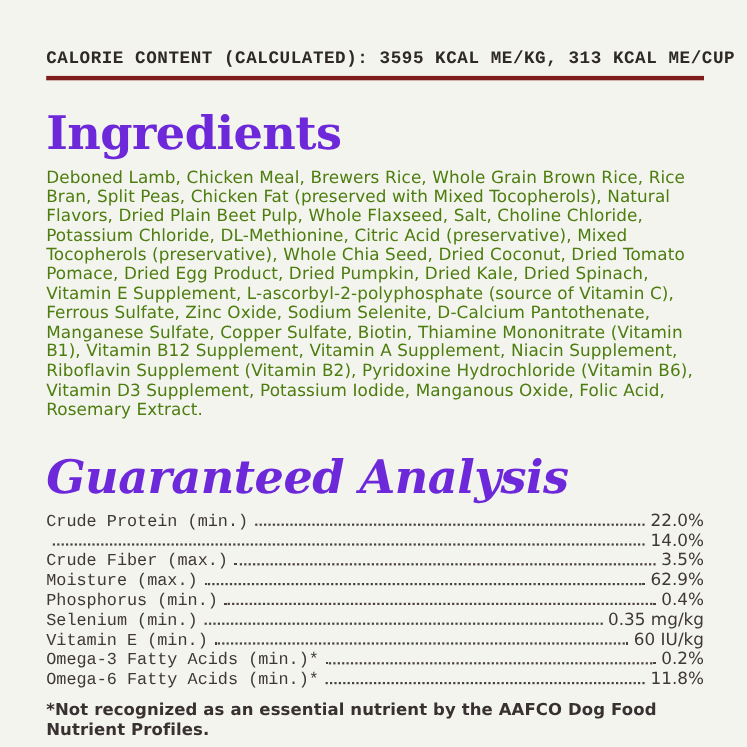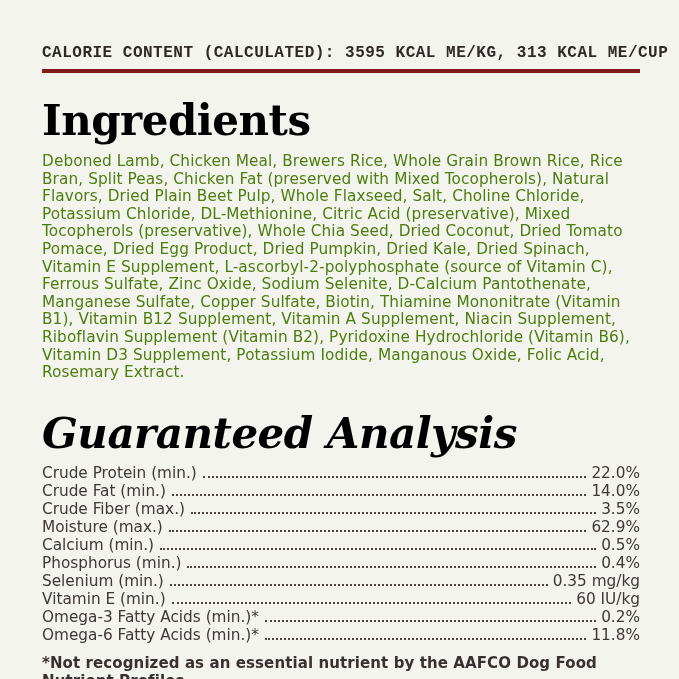--- a/index.html
+++ b/index.html
@@ -31,21 +31,21 @@
     border-bottom: 4px solid #7f1d1d;
     white-space: nowrap;
   }
   
   .section-heading {
     font-family: "DejaVu Serif", "Liberation Serif", serif;
     font-weight: bold;
     font-size: 42px;
     line-height: 1.0;
     letter-spacing: -0.5px;
-    color: #000000;
+    color: #6d28d9;
     margin: 0;
   }
   .heading-ingredients { margin-top: 27px; }
   .heading-analysis { margin-top: 31px; font-style: italic; }
   
   .ingredients-body {
     margin-top: 11px;
     font-size: 15.3px;
     line-height: 17.6px;
     color: #4d7c0f;
@@ -56,21 +56,21 @@
     margin-top: 9px;
   }
   .analysis-row {
     display: flex;
     align-items: baseline;
     font-size: 15.3px;
     line-height: 18px;
     height: 18px;
     color: #3f3738;
   }
-  .analysis-label { white-space: nowrap; }
+  .analysis-label { white-space: nowrap; font-family: Liberation Mono, monospace; }
   .dot-leader {
     flex: 1;
     border-bottom: 2px dotted #4a4143;
     margin: 0 5px 3px 6px;
     min-width: 20px;
   }
   .analysis-value { white-space: nowrap; }
   
   .footnote {
     margin-top: 10px;
@@ -95,42 +95,36 @@
 
   <div class="analysis-table">
 
       <div class="analysis-row">
         <span class="analysis-label">Crude Protein (min.)</span>
         <span class="dot-leader"></span>
         <span class="analysis-value">22.0%</span>
       </div>
 
       <div class="analysis-row">
-        <span class="analysis-label">Crude Fat (min.)</span>
         <span class="dot-leader"></span>
         <span class="analysis-value">14.0%</span>
       </div>
 
       <div class="analysis-row">
         <span class="analysis-label">Crude Fiber (max.)</span>
         <span class="dot-leader"></span>
         <span class="analysis-value">3.5%</span>
       </div>
 
       <div class="analysis-row">
         <span class="analysis-label">Moisture (max.)</span>
         <span class="dot-leader"></span>
         <span class="analysis-value">62.9%</span>
       </div>
 
-      <div class="analysis-row">
-        <span class="analysis-label">Calcium (min.)</span>
-        <span class="dot-leader"></span>
-        <span class="analysis-value">0.5%</span>
-      </div>
 
       <div class="analysis-row">
         <span class="analysis-label">Phosphorus (min.)</span>
         <span class="dot-leader"></span>
         <span class="analysis-value">0.4%</span>
       </div>
 
       <div class="analysis-row">
         <span class="analysis-label">Selenium (min.)</span>
         <span class="dot-leader"></span>

